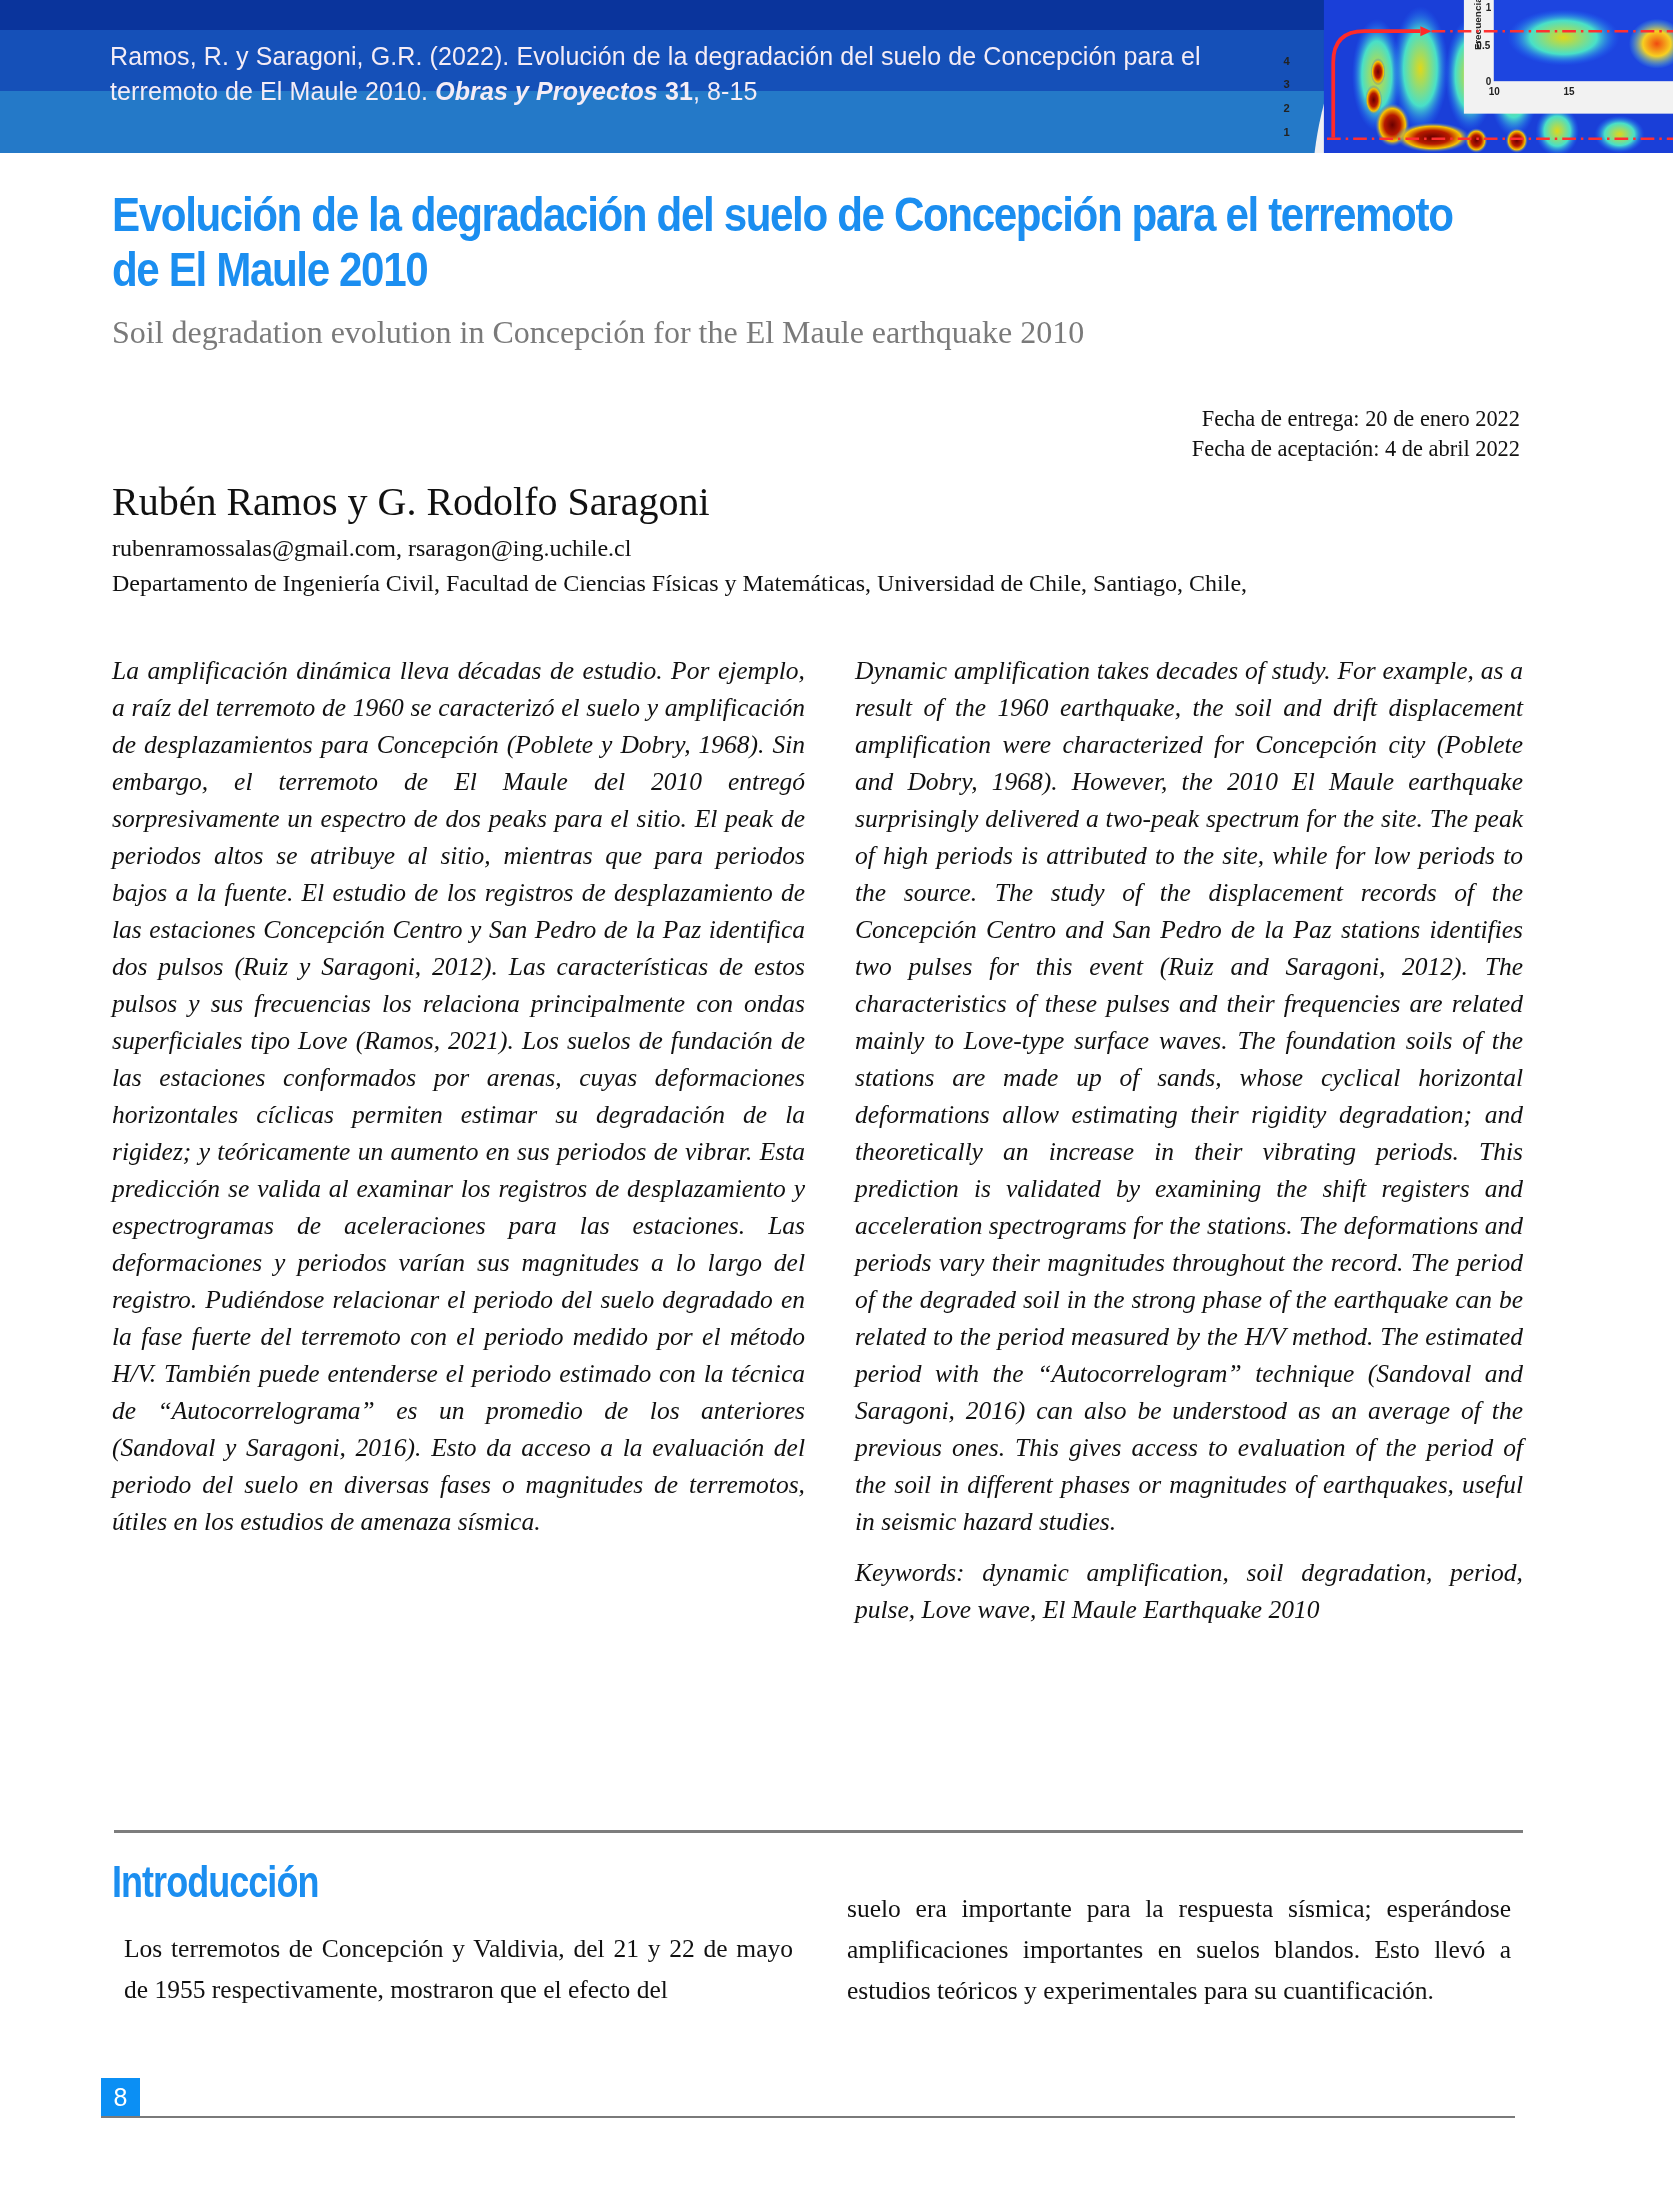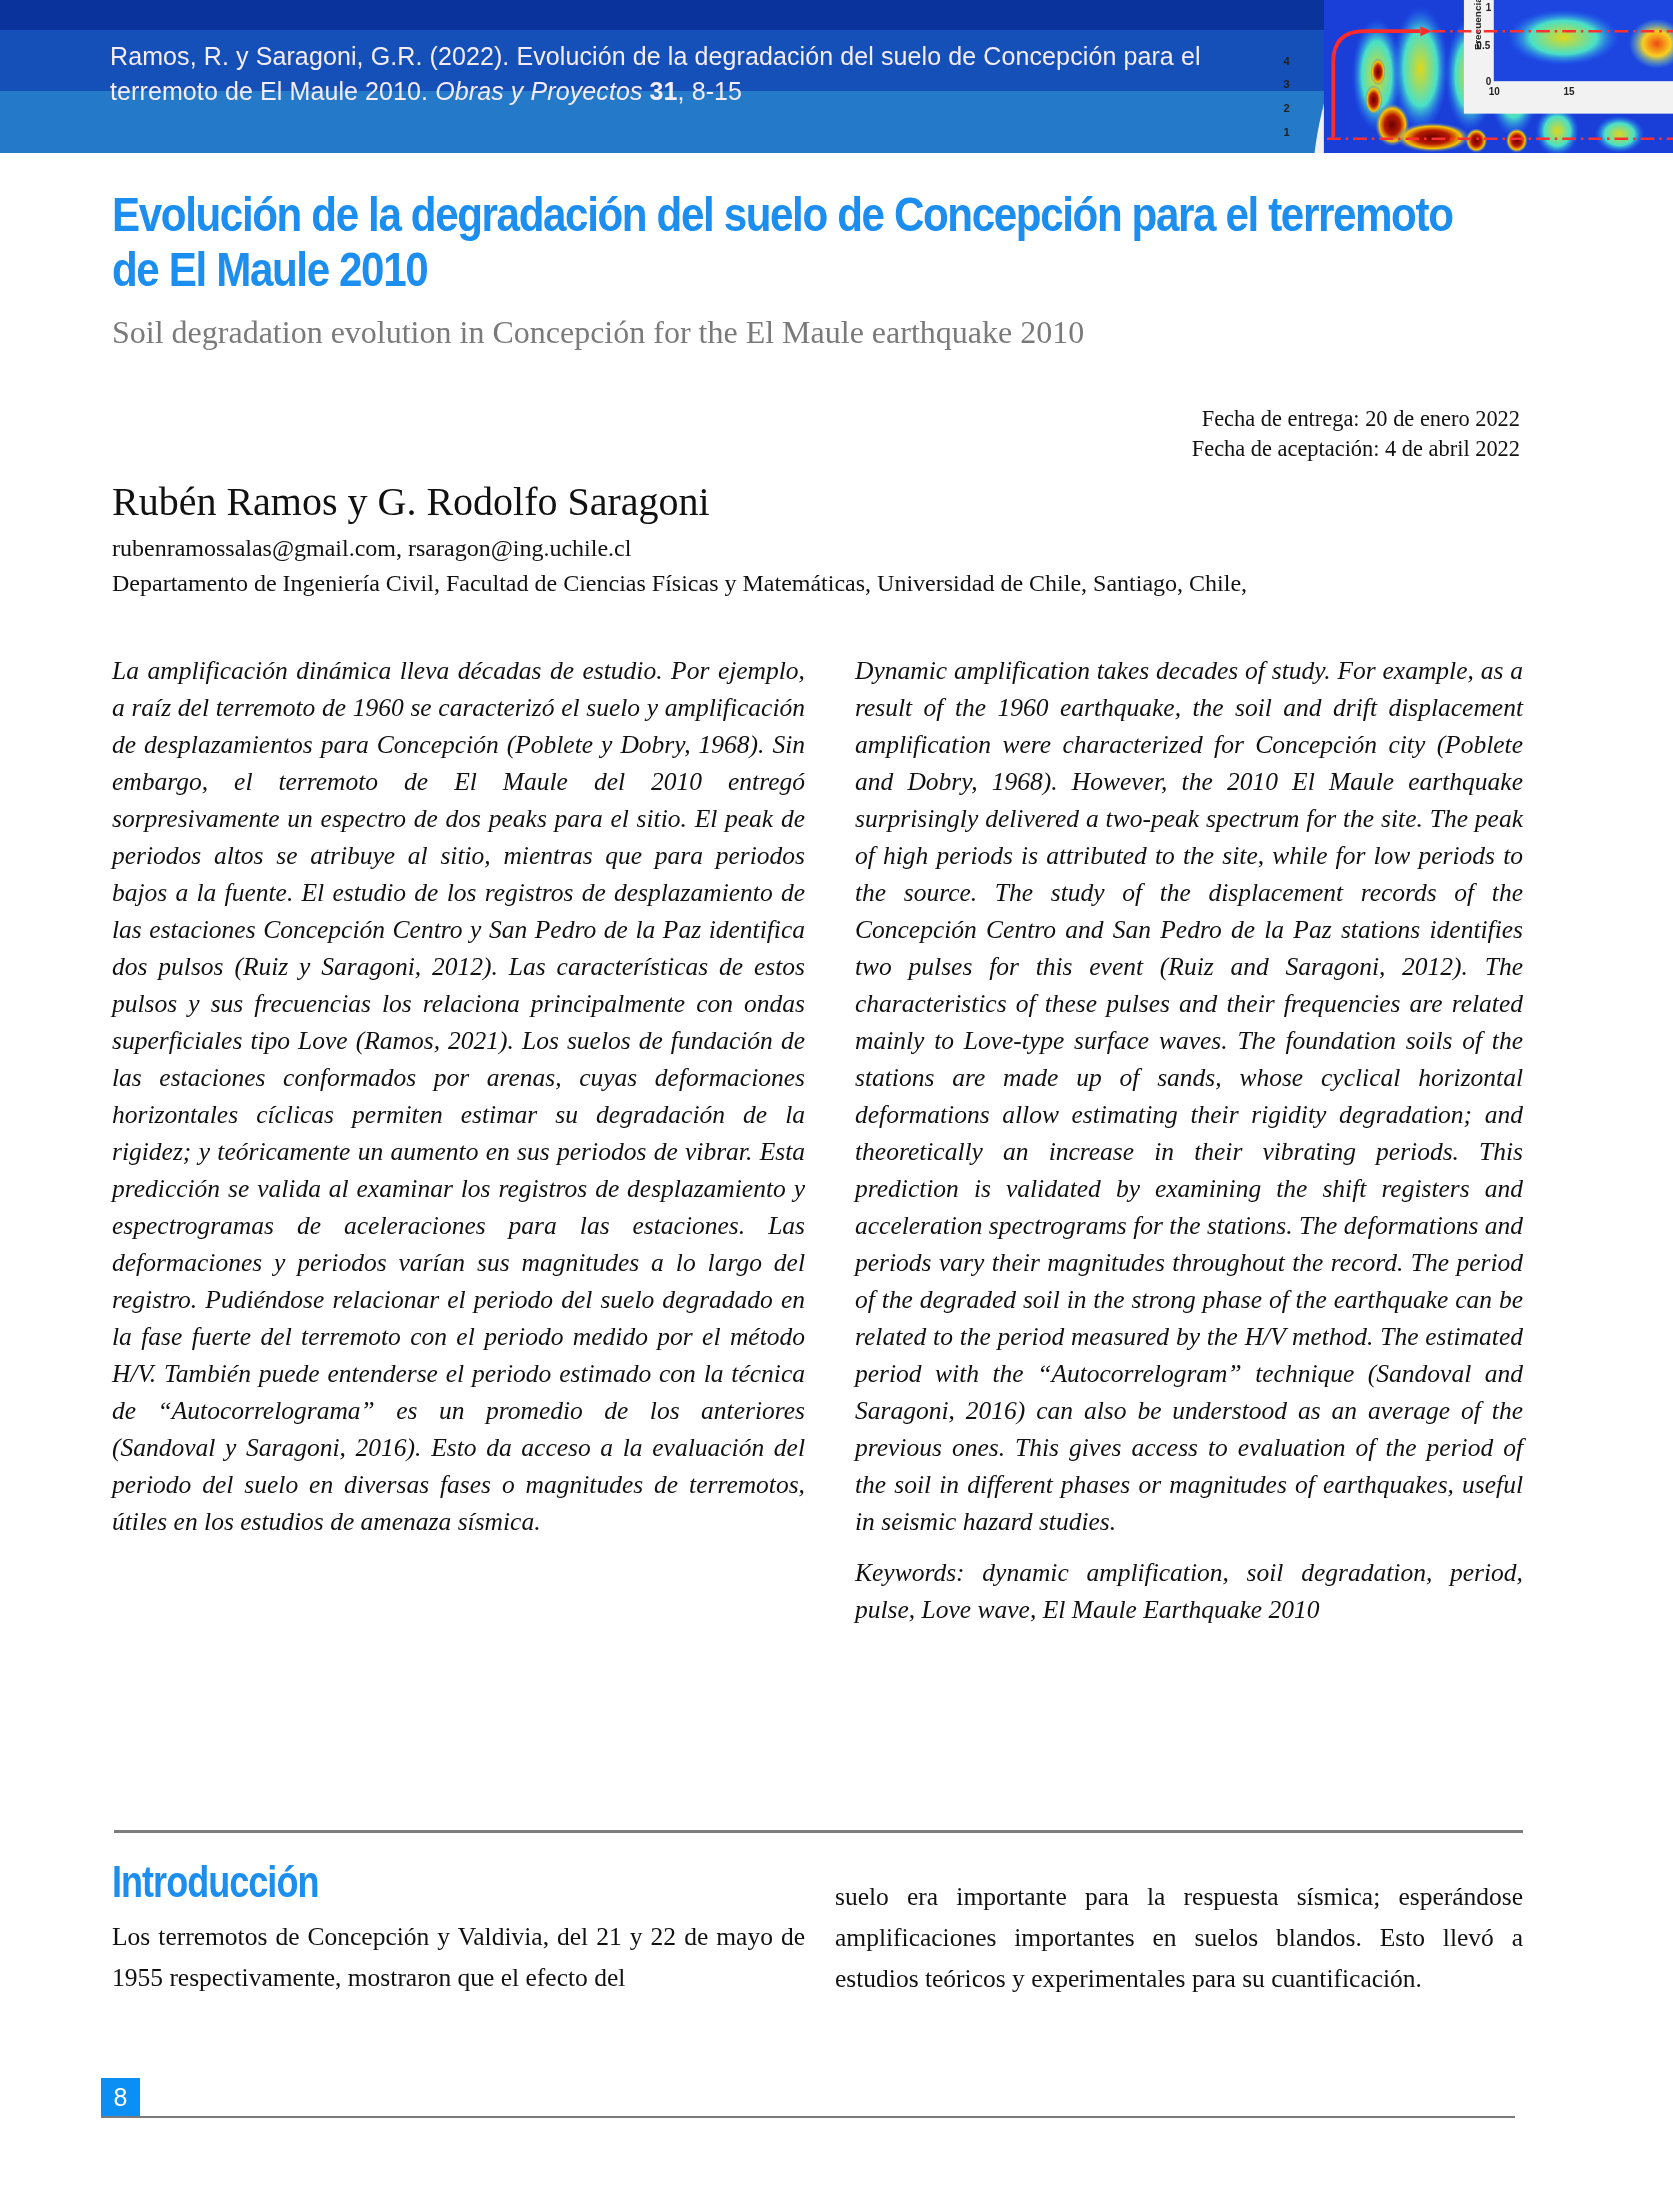--- a/index.html
+++ b/index.html
@@ -10,21 +10,21 @@
   
   .banner {
     position: absolute; left: 0; top: 0; width: 1673px; height: 153px; overflow: hidden;
     background: linear-gradient(to bottom, #0a349c 0px, #0a349c 30px, #1550b8 30px, #1550b8 91px, #2479c8 91px, #2479c8 153px);
   }
   .banner-cite {
     position: absolute; left: 110px; top: 39px; width: 1184px;
     font-family: "Liberation Sans", "DejaVu Sans", sans-serif; font-size: 25px; line-height: 35px;
     color: #f4ecf6; letter-spacing: 0.1px;
   }
-  .banner-cite .jname { font-style: italic; font-weight: normal; }
+  .banner-cite .jname { font-style: italic; font-weight: bold; }
   .banner-cite .vol { font-weight: bold; }
   .banner-art {
     position: absolute; left: 1271px; top: 0; width: 402px; height: 153px;
   }
   
   .title {
     position: absolute; left: 112px; top: 187px; width: 1371px;
     font-family: "Liberation Sans", "DejaVu Sans", sans-serif; font-weight: bold;
     font-size: 49px; line-height: 55px; color: #1b8ef0; letter-spacing: -1.6px;
     transform: scaleX(0.86); transform-origin: left top; width: 1595px;
@@ -64,21 +64,21 @@
     transform: scaleX(0.8); transform-origin: left top;
   }
   .intro-left {
     position: absolute; left: 112px; top: 1916px; width: 693px;
     font-size: 25.5px; line-height: 41px; text-align: justify;
   }
   .intro-right {
     position: absolute; left: 835px; top: 1876px; width: 688px;
     font-size: 25.5px; line-height: 41px; text-align: justify;
   }
-  .intro-left p, .intro-right p { margin: 0; }
+  .intro-left p, .intro-right p { margin: 12px; }
   
   .page-badge {
     position: absolute; left: 101px; top: 2078px; width: 39px; height: 39px;
     background: #0b8ff4; color: #fff; font-family: "Liberation Sans", "DejaVu Sans", sans-serif;
     font-size: 25px; line-height: 39px; text-align: center;
   }
   .footer-rule {
     position: absolute; left: 101px; top: 2116px; width: 1414px; height: 1.9px; background: #7a7a7a;
   }
 </style>

